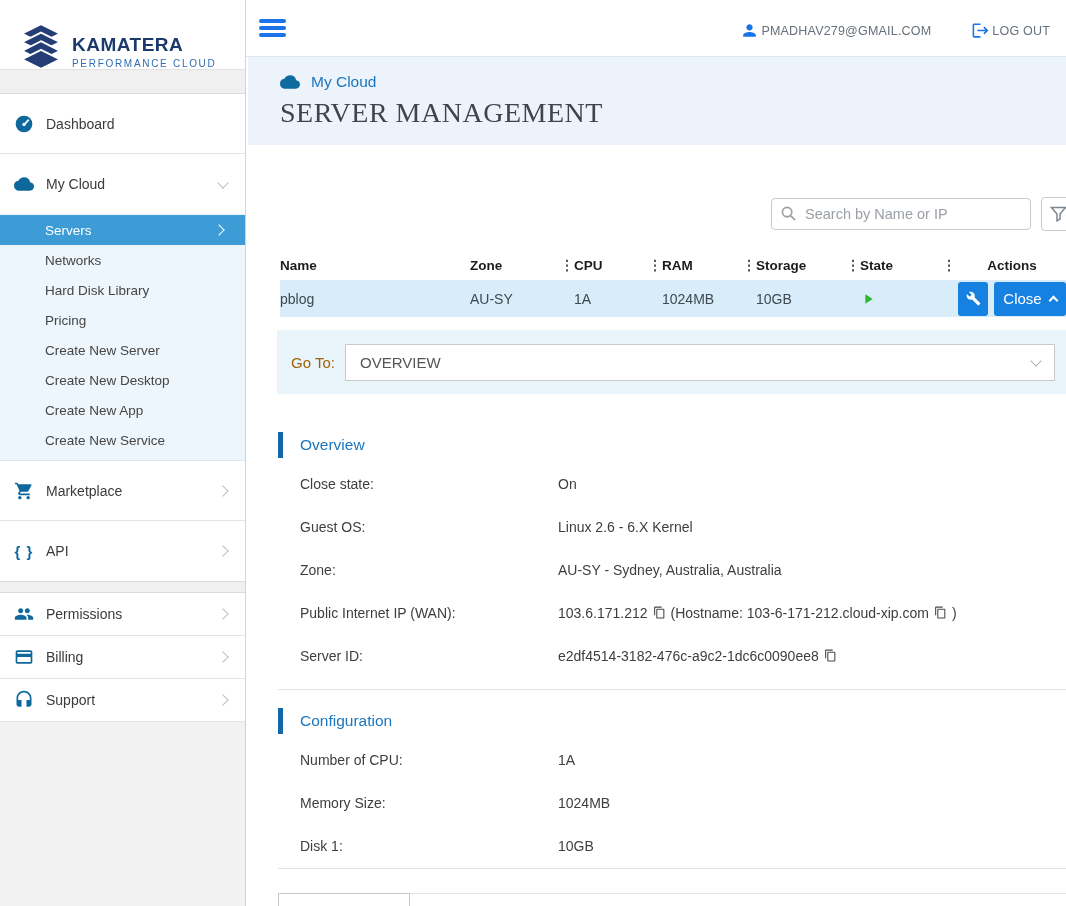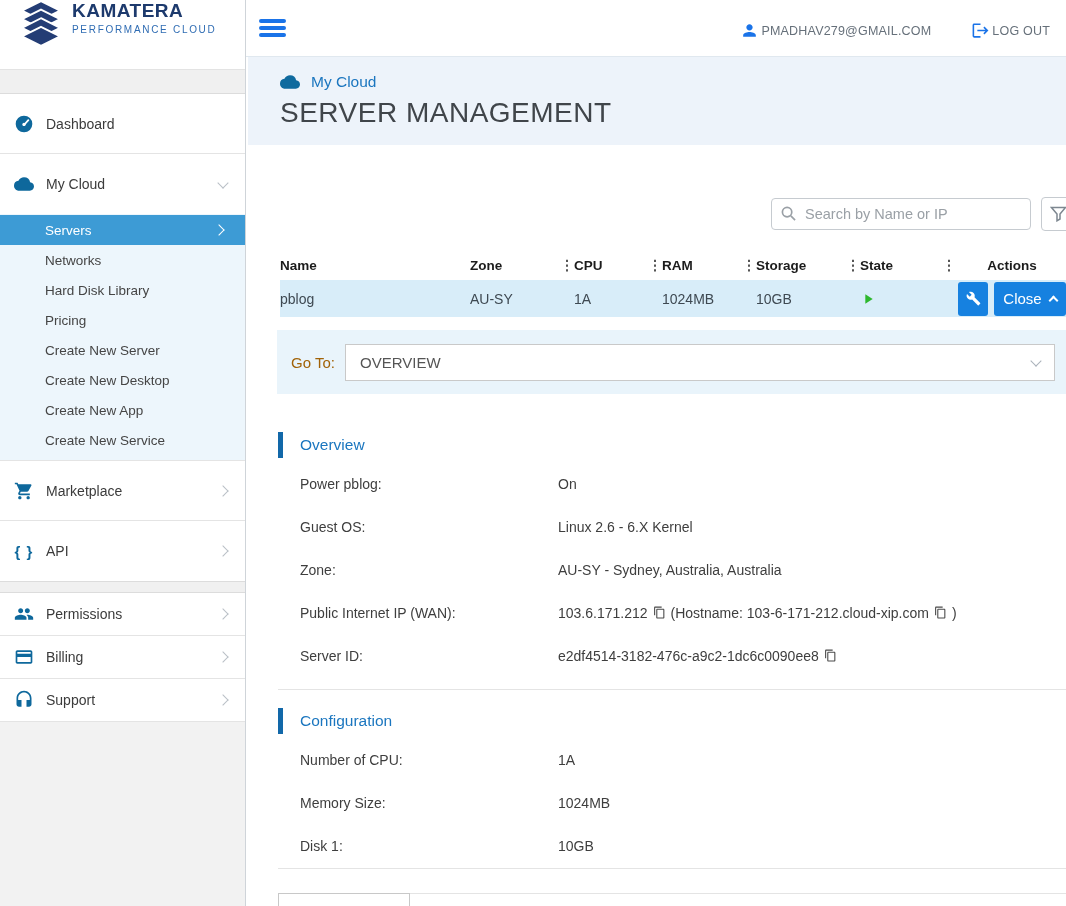--- a/index.html
+++ b/index.html
@@ -2,21 +2,21 @@
 <html><head>
 <meta charset="utf-8">
 <style>
   * { margin:0; padding:0; box-sizing:border-box; }
   html,body { width:1066px; height:906px; overflow:hidden; background:#fff;
     font-family:"Liberation Sans", sans-serif; color:#3b3b3b; }
 
   
   .sidebar { position:absolute; left:0; top:0; width:246px; height:906px; background:#fff;
     border-right:1px solid #cfd4d9; display:flex; flex-direction:column; }
-  .logo { height:70px; display:flex; align-items:flex-start; padding-left:20px;
+  .logo { height:70px; display:flex; align-items:flex-end; padding-left:20px;
     border-bottom:1px solid #e3e3e3; }
   .logo svg { width:42px; height:46px; }
   .logo-text { margin-left:10px; }
   .logo-title { font-size:19px; font-weight:700; letter-spacing:.5px; color:#1d3a6d; }
   .logo-sub { font-size:10px; letter-spacing:1.7px; color:#2f6cb3; margin-top:2px; }
   .side-strip { height:24px; background:#f0f0f0; border-bottom:1px solid #dcdcdc; }
   .side-strip.thin { height:12px; border-top:1px solid #dcdcdc; }
   .side-item { height:60px; display:flex; align-items:center; padding:0 18px 0 12px;
     cursor:pointer; background:#fff; }
   .side-item.h43 { height:43px; }
@@ -45,21 +45,21 @@
   .top-block { display:flex; flex-direction:row; align-items:center; gap:2px; cursor:pointer; padding-top:5px; }
   .top-block svg { width:19px; height:19px; fill:#1a73e8; }
   .top-label { font-size:12.5px; color:#66707a; letter-spacing:.2px; }
 
   
   .header-band { position:absolute; left:248px; top:57px; right:0; height:88px;
     background:#edf3fa; padding:15px 0 0 32px; }
   .crumb { display:flex; align-items:center; gap:11px; }
   .crumb svg { width:20px; height:20px; fill:#0f6a9e; }
   .crumb-label { font-size:15.5px; color:#1b76bf; cursor:pointer; }
-  .page-title { margin-top:5px; font-size:28px; color:#40454a; letter-spacing:.5px; }
+  .page-title { margin-top:5px; font-size:28px; color:#40454a; letter-spacing:.5px;font-family:Liberation Serif, serif; }
 
   
   .content { position:absolute; left:246px; top:145px; right:0; bottom:0; background:#fff;
     overflow:hidden; padding-left:34px; }
 
   .search-row { margin-top:52px; display:flex; justify-content:flex-end; align-items:center; }
   .search-box { position:relative; width:260px; height:32px; margin-right:10px; }
   .search-box input { width:100%; height:100%; border:1px solid #c6cbd0; border-radius:4px;
     padding:0 10px 0 33px; font-size:14.5px; color:#444; outline:none; font-family:inherit; }
   .search-box input::placeholder { color:#9aa0a6; }
@@ -368,21 +368,21 @@
     </div>
   </div>
 
   <section class="section">
     <div class="sec-title">
       <span class="sec-bar"></span>
       <span class="sec-label">Overview</span>
     </div>
     <div class="kv-rows">
       <div class="kv">
-        <span class="kv-label">Power pblog:</span>
+        <span class="kv-label">Close state:</span>
         <span class="kv-value">On</span>
       </div>
       <div class="kv">
         <span class="kv-label">Guest OS:</span>
         <span class="kv-value">Linux 2.6 - 6.X Kernel</span>
       </div>
       <div class="kv">
         <span class="kv-label">Zone:</span>
         <span class="kv-value">AU-SY - Sydney, Australia, Australia</span>
       </div>

